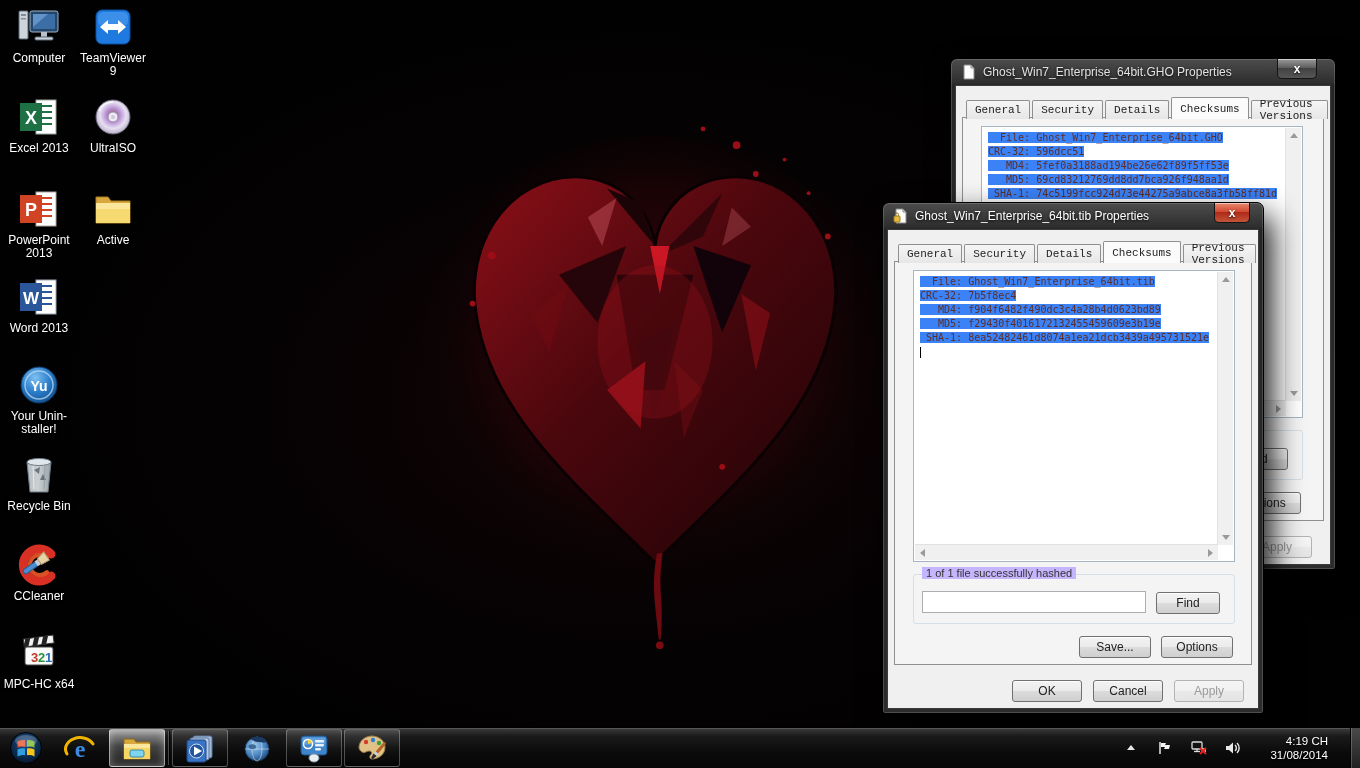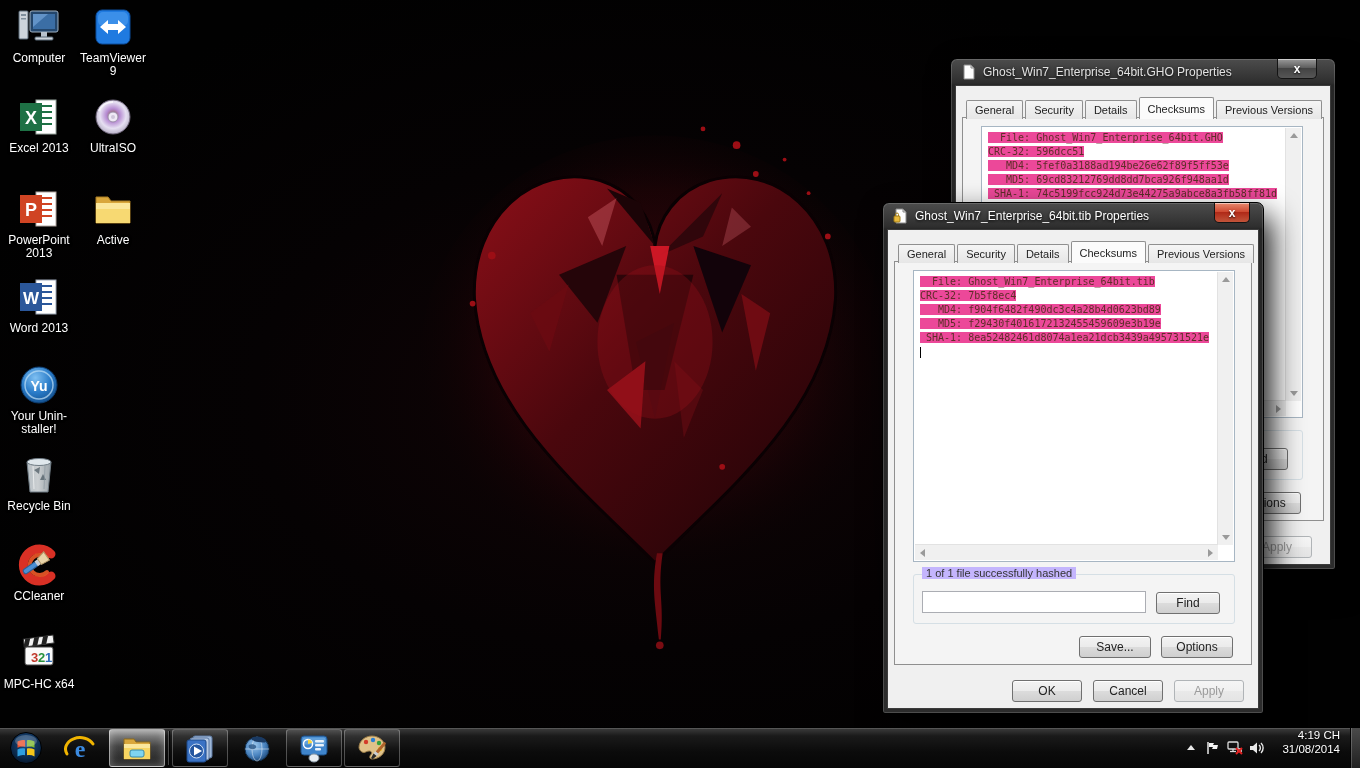--- a/index.html
+++ b/index.html
@@ -25,30 +25,30 @@
     font-size:12px;font-weight:bold;color:#fff;text-shadow:0 1px 2px rgba(0,0,0,.8);
     background:linear-gradient(180deg,#e88a6f,#cf4b33 45%,#b02a18 50%,#c2543a);
     box-shadow:inset 0 1px 0 rgba(255,255,255,.5);}
   .closebtn.gray{background:linear-gradient(180deg,#9a9a9a,#5f5f5f 45%,#434343 50%,#565656);}
   .client{position:absolute;left:4px;right:4px;top:26px;bottom:4px;background:#f0f0f0;
     border:1px solid #3c3c3c;box-sizing:border-box;}
   
   .tabs{position:absolute;left:10px;top:11px;height:21px;display:flex;z-index:3;}
   .tab{height:18px;padding:0 8px;margin-right:2px;display:flex;align-items:center;font-size:11px;color:#222;
     background:linear-gradient(180deg,#f5f5f5,#e6e6e6);border:1px solid #8f8f8f;border-bottom:none;
-    border-radius:2px 2px 0 0;margin-top:3px;}
+    border-radius:2px 2px 0 0;margin-top:3px;font-family:Liberation Mono, monospace;}
   .tab.active{background:#fbfbfb;height:21px;margin-top:0;z-index:4;}
   .panel{position:absolute;left:6px;right:6px;top:31px;height:404px;background:#f4f4f4;
     border:1px solid #8f8f8f;box-sizing:border-box;}
   
   .cbox{position:absolute;left:18px;top:8px;width:322px;height:292px;background:#fff;
     border:1px solid #a7b6c3;box-sizing:border-box;}
   .ctext{position:absolute;left:2px;top:2px;right:18px;bottom:18px;overflow:hidden;padding:2px 0 0 4px;}
   .ln{white-space:pre;font-family:"DejaVu Sans Mono",monospace;font-size:10px;line-height:14px;color:#111;}
-  .ln span{background:#ec4899;color:#5e2e28;}
+  .ln span{background:#3b82f6;color:#5e2e28;}
   .caret{display:inline-block;width:1px;height:11px;background:#000;vertical-align:middle;}
   .vsb{position:absolute;top:1px;right:1px;bottom:16px;width:15px;background:#f0f0f0;border-left:1px solid #e2e2e2;}
   .hsb{position:absolute;left:1px;bottom:1px;right:16px;height:15px;background:#f0f0f0;border-top:1px solid #e2e2e2;}
   .sbtn{position:absolute;width:15px;height:15px;display:flex;align-items:center;justify-content:center;}
   .tri-up{width:0;height:0;border-left:4px solid transparent;border-right:4px solid transparent;border-bottom:5px solid #9a9a9a;}
   .tri-dn{width:0;height:0;border-left:4px solid transparent;border-right:4px solid transparent;border-top:5px solid #9a9a9a;}
   .tri-l{width:0;height:0;border-top:4px solid transparent;border-bottom:4px solid transparent;border-right:5px solid #9a9a9a;}
   .tri-r{width:0;height:0;border-top:4px solid transparent;border-bottom:4px solid transparent;border-left:5px solid #9a9a9a;}
   
   .groupbox{position:absolute;left:18px;top:312px;width:322px;height:50px;border:1px solid #d5dfe5;
@@ -65,21 +65,21 @@
   .taskbar{position:absolute;left:0;right:0;bottom:0;height:40px;
     background:linear-gradient(180deg,#3d3d3d 0%,#1a1a1a 20%,#0b0b0b 60%,#060606 100%);
     border-top:1px solid #000;box-shadow:inset 0 1px 0 rgba(255,255,255,.14);display:flex;align-items:center;}
   .tb-item{width:54px;height:36px;margin:0 1px;border-radius:3px;display:flex;align-items:center;justify-content:center;}
   .tb-run{border:1px solid rgba(255,255,255,.28);
     background:linear-gradient(180deg,rgba(255,255,255,.14),rgba(255,255,255,.03) 50%,rgba(0,0,0,.25));}
   .tb-active{border:1px solid rgba(255,255,255,.55);
     background:linear-gradient(180deg,rgba(255,255,255,.55),rgba(255,255,255,.22) 45%,rgba(120,120,120,.25));
     box-shadow:inset 0 0 8px rgba(255,255,255,.35);}
   .tb-sep{width:1px;height:34px;background:rgba(255,255,255,.25);margin:0 2px;box-shadow:1px 0 0 rgba(0,0,0,.8);}
-  .tray{margin-left:auto;display:flex;height:100%;}
+  .tray{margin-left:auto;display:flex;align-items:center;height:100%;gap:12px;}
   .tray-ic{width:22px;height:100%;display:flex;align-items:center;justify-content:center;}
   .clock{width:72px;text-align:right;padding-right:6px;color:#fff;font-size:11.5px;line-height:14px;
     text-shadow:0 1px 2px #000;}
   .showdesk{width:9px;height:100%;margin-left:4px;border-left:1px solid #000;
     background:linear-gradient(180deg,#4a4a4a,#202020);box-shadow:inset 1px 0 0 rgba(255,255,255,.2);}
 </style>
 </head>
 <body>
 
 <div class="desktop">

